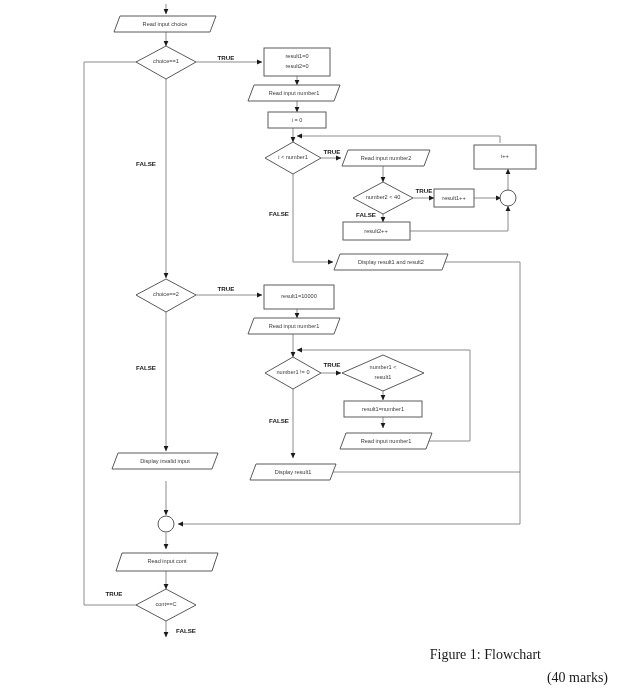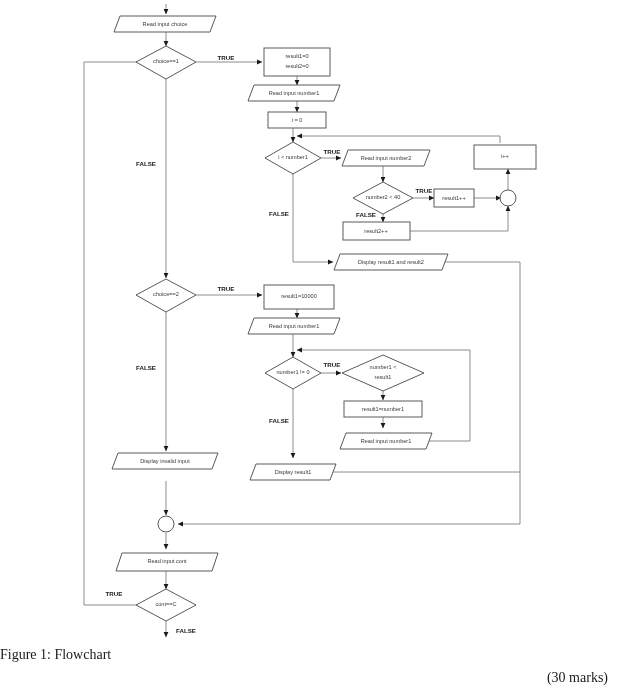--- a/index.html
+++ b/index.html
@@ -45,21 +45,21 @@
     font-weight: bold;
     fill: #1a1a1a;
     text-anchor: middle;
     dominant-baseline: middle;
   }
   .caption-row {
     position: absolute;
     left: 0;
     top: 645px;
     width: 541px;
-    text-align: left;
+    text-align: right;
   }
   .caption-text {
     font-family: "Liberation Serif", serif;
     font-size: 14px;
     color: #1a1a1a;
   }
   .marks-row {
     position: absolute;
     right: 22px;
     top: 668px;
@@ -291,14 +291,14 @@
     <text class="edge-label" x="114" y="594">TRUE</text>
     <text class="edge-label" x="186" y="631">FALSE</text>
   </g>
 </svg>
 
 <div class="caption-row">
   <span class="caption-text">Figure 1: Flowchart</span>
 </div>
 
 <div class="marks-row">
-  <span class="marks-text">(30 marks)</span>
+  <span class="marks-text">(40 marks)</span>
 </div>
 
 </body></html>

